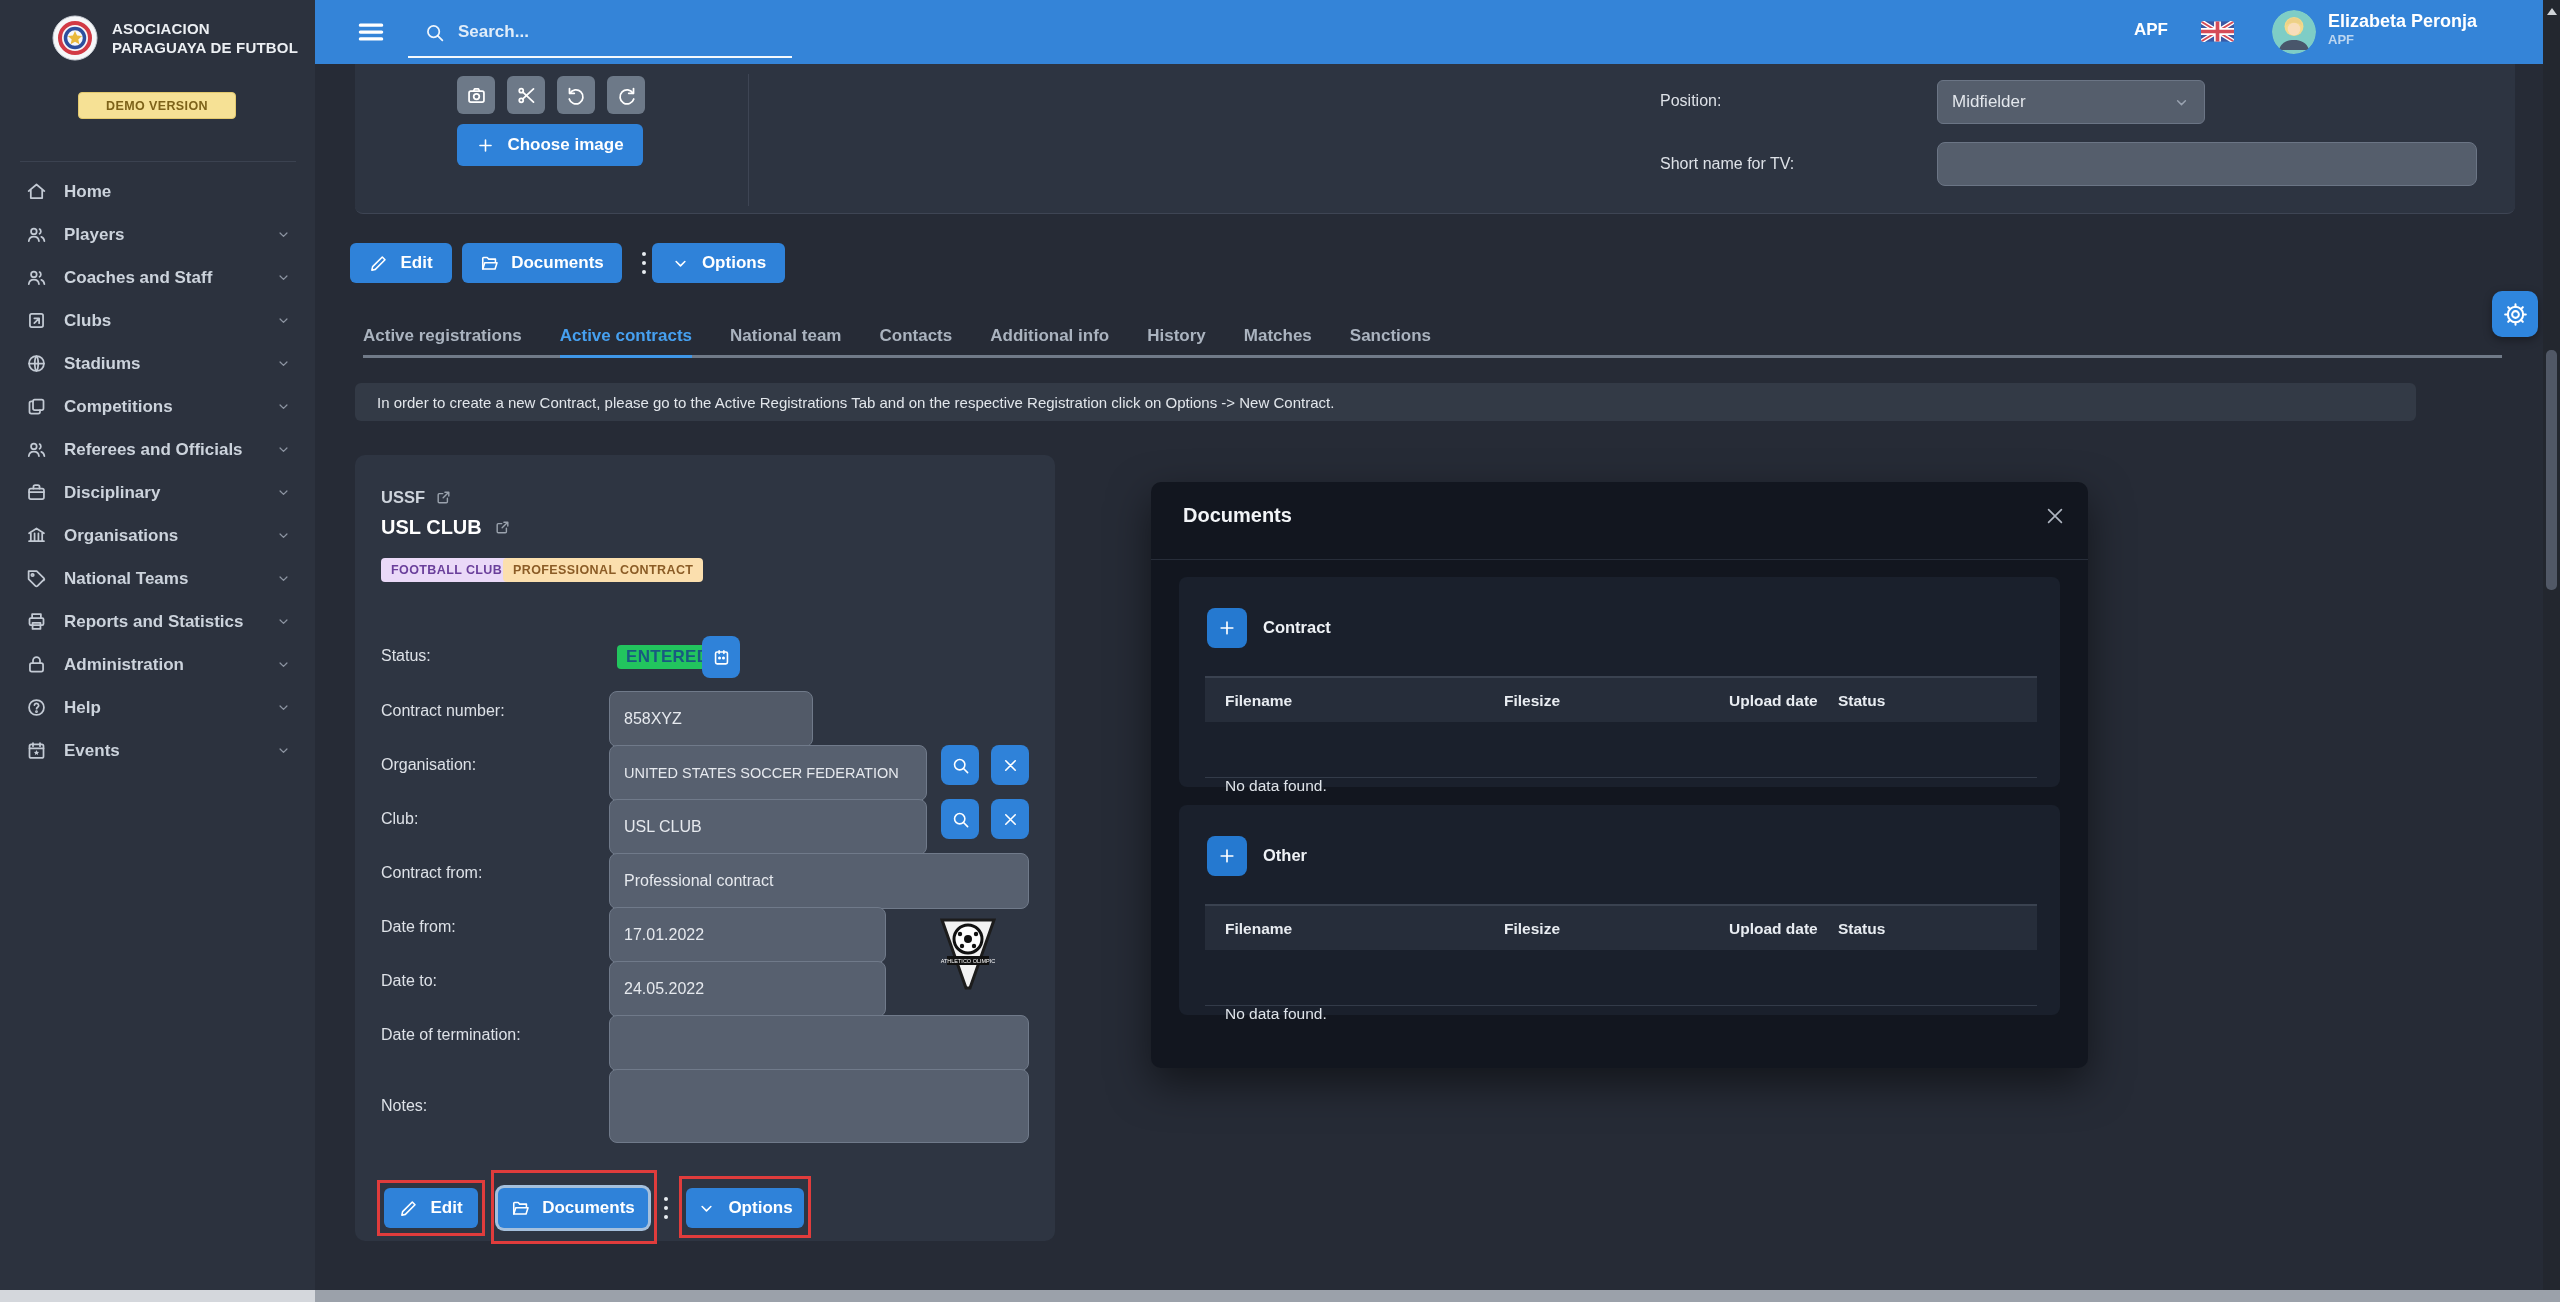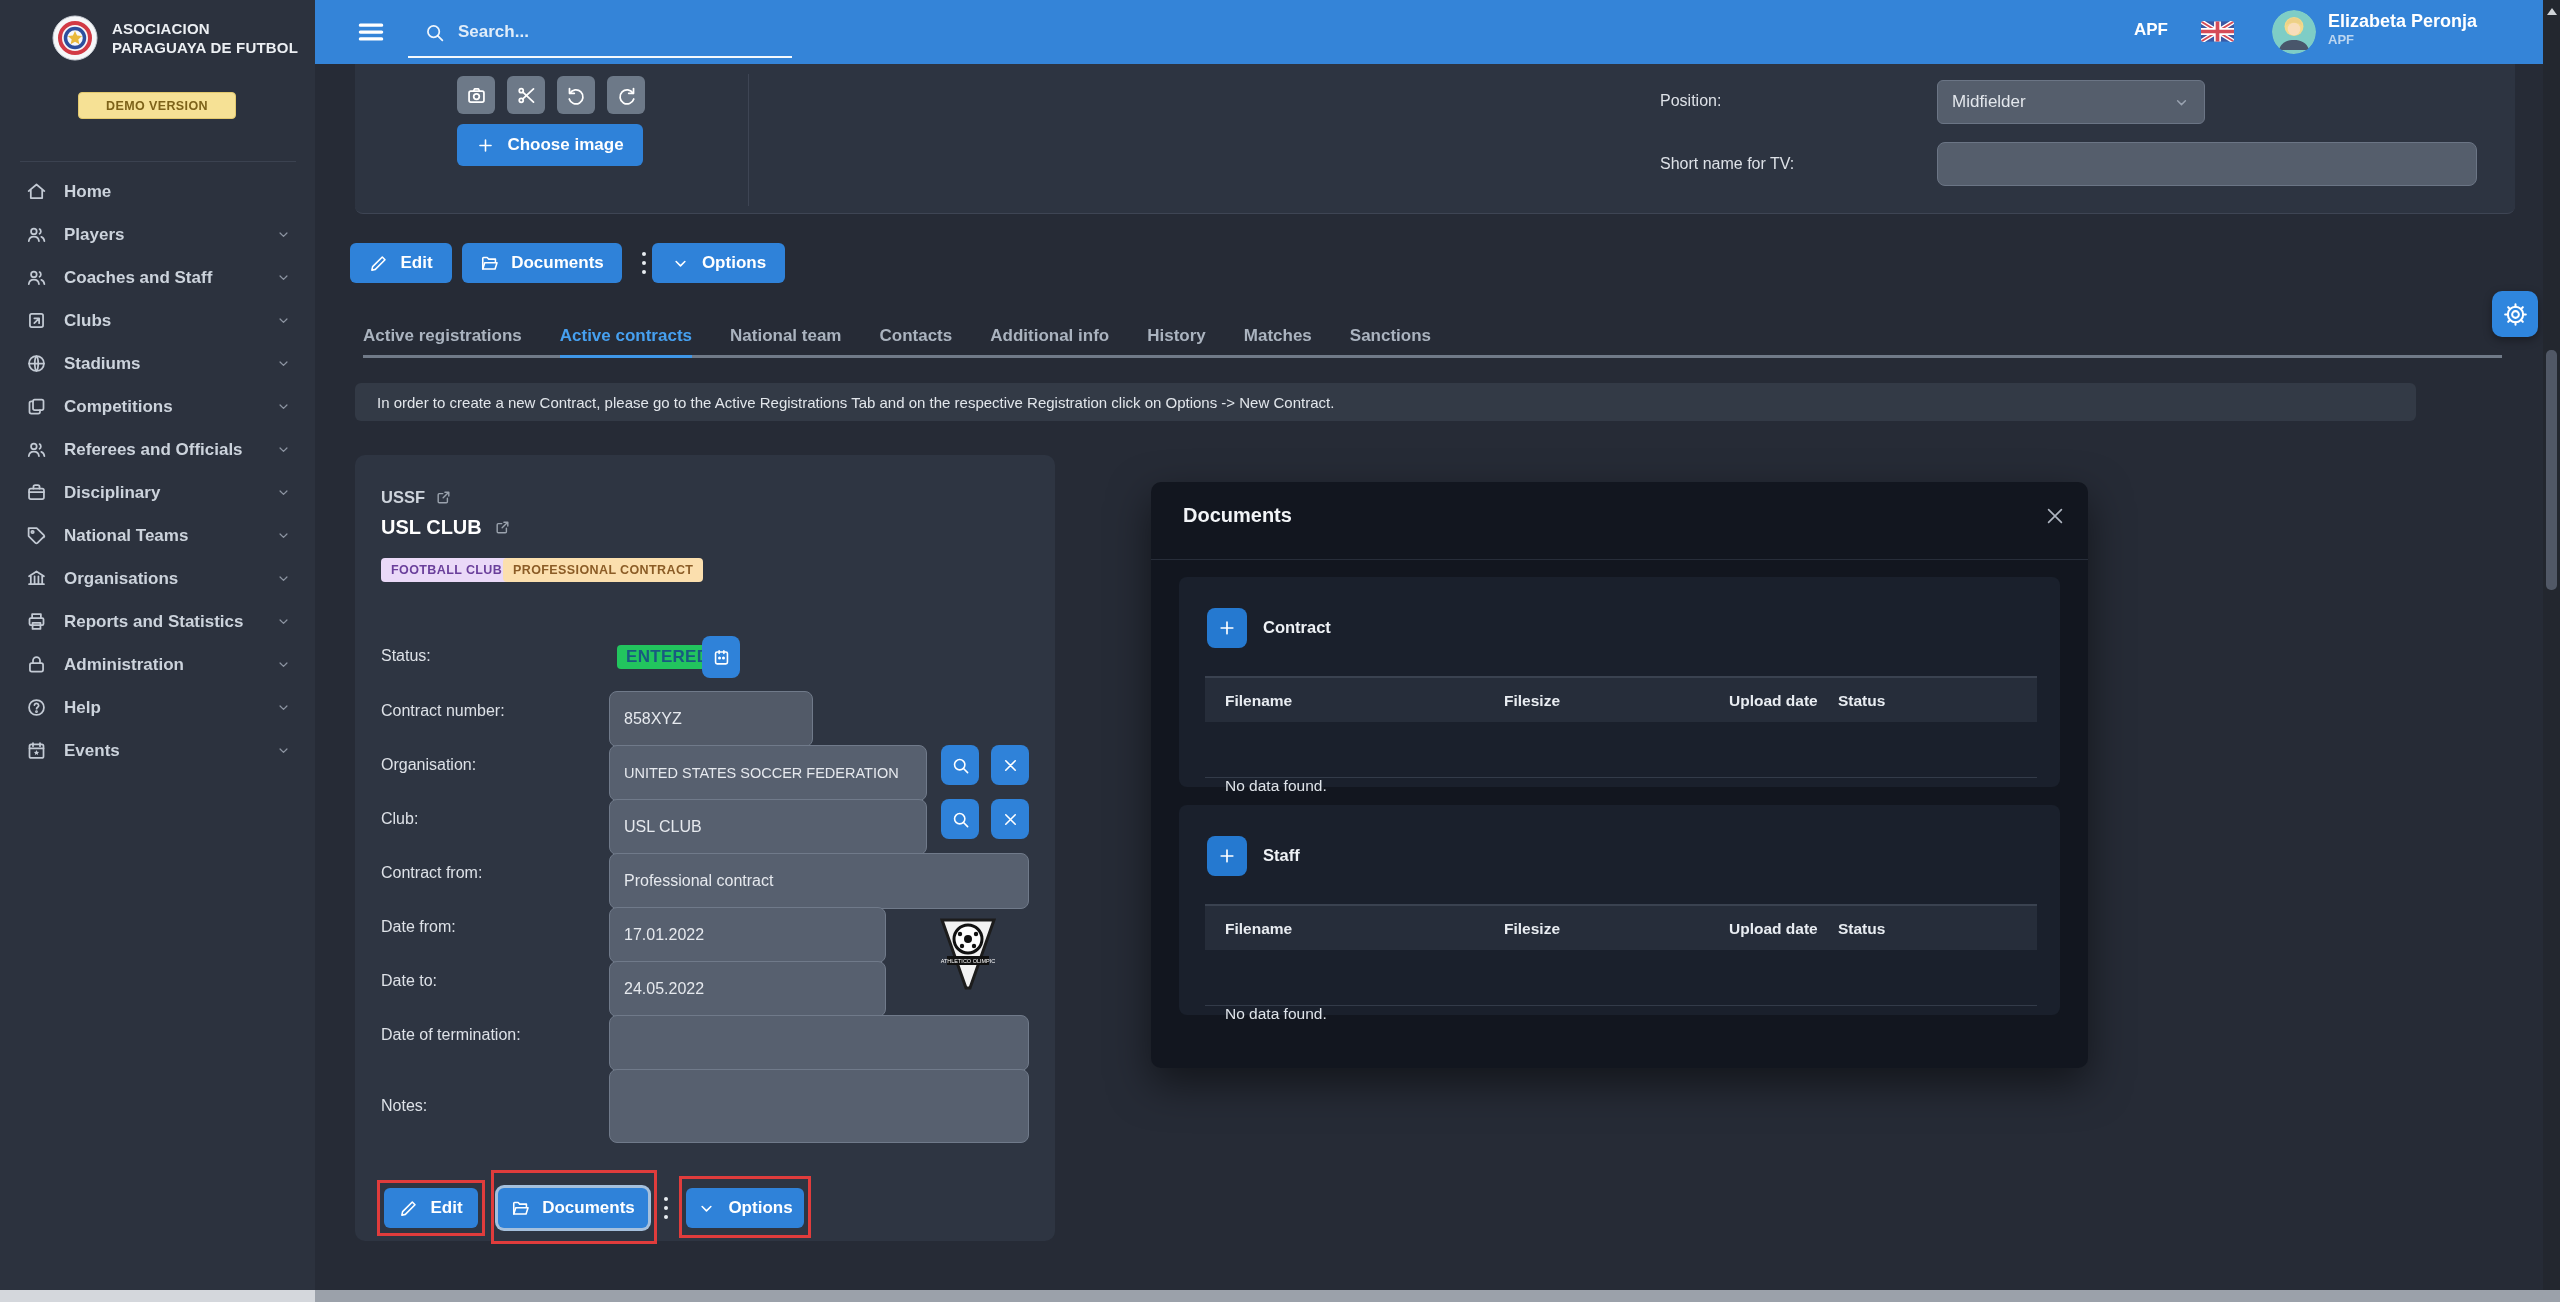--- a/index.html
+++ b/index.html
@@ -266,38 +266,38 @@
       <span class="lb">Disciplinary</span>
       <span class="ch">
           <svg class="ic stroke" viewBox="0 0 24 24">
             <path d="M6.5 9.5 12 15l5.5-5.5"></path>
           </svg>
         </span>
     </div>
     <div class="sb-item">
       <span class="mi">
           <svg class="ic stroke" viewBox="0 0 24 24">
+            <path d="M3.5 9.5 12 4l8.5 5.5M5.5 9.5v9M9.8 9.5v9M14.2 9.5v9M18.5 9.5v9M3.5 18.5h17"></path>
+          </svg>
+        </span>
+      <span class="lb">Organisations</span>
+      <span class="ch">
+          <svg class="ic stroke" viewBox="0 0 24 24">
+            <path d="M6.5 9.5 12 15l5.5-5.5"></path>
+          </svg>
+        </span>
+    </div>
+    <div class="sb-item">
+      <span class="mi">
+          <svg class="ic stroke" viewBox="0 0 24 24">
             <path d="M20.4 13.2l-7.2 7.2a1.8 1.8 0 0 1-2.5 0L3 12.7V3.5h9.2l8.2 8.2a1.8 1.8 0 0 1 0 2.5z"></path>
             <circle cx="7.5" cy="8" r="1.4"></circle>
           </svg>
         </span>
       <span class="lb">National Teams</span>
-      <span class="ch">
-          <svg class="ic stroke" viewBox="0 0 24 24">
-            <path d="M6.5 9.5 12 15l5.5-5.5"></path>
-          </svg>
-        </span>
-    </div>
-    <div class="sb-item">
-      <span class="mi">
-          <svg class="ic stroke" viewBox="0 0 24 24">
-            <path d="M3.5 9.5 12 4l8.5 5.5M5.5 9.5v9M9.8 9.5v9M14.2 9.5v9M18.5 9.5v9M3.5 18.5h17"></path>
-          </svg>
-        </span>
-      <span class="lb">Organisations</span>
       <span class="ch">
           <svg class="ic stroke" viewBox="0 0 24 24">
             <path d="M6.5 9.5 12 15l5.5-5.5"></path>
           </svg>
         </span>
     </div>
     <div class="sb-item">
       <span class="mi">
           <svg class="ic stroke" viewBox="0 0 24 24">
             <path d="M7 8V3.5h10V8"></path>
@@ -631,21 +631,21 @@
     <span class="sec-empty">No data found.</span>
     <div class="sec-bot"></div>
   </div>
 
   <div id="sec-1" class="doc-section">
     <span class="sec-add">
       <svg class="ic stroke" viewBox="0 0 24 24">
           <path d="M12 5v14M5 12h14"></path>
         </svg>
       </span>
-    <span class="sec-title">Staff</span>
+    <span class="sec-title">Other</span>
     <div class="sec-head">
       <span class="col-0">Filename</span>
       <span class="col-1">Filesize</span>
       <span class="col-2">Upload date</span>
       <span class="col-3">Status</span>
     </div>
     <span class="sec-empty">No data found.</span>
     <div class="sec-bot"></div>
   </div>
 </section>

